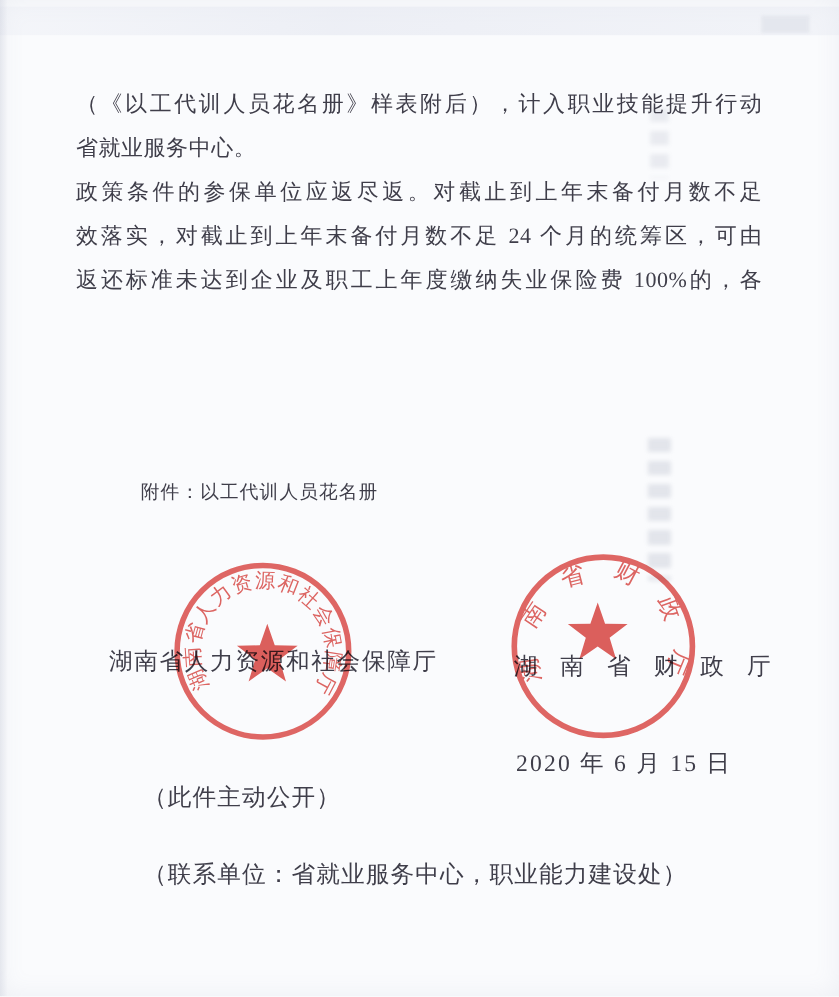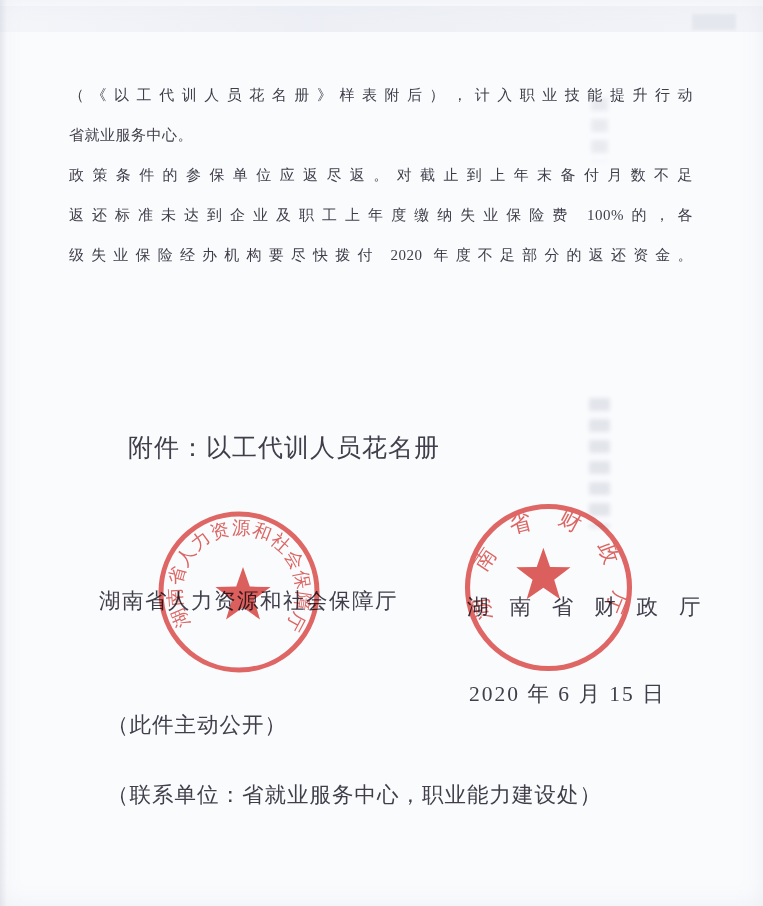--- a/index.html
+++ b/index.html
@@ -16,34 +16,34 @@
   .scan-band{position:absolute;left:0;right:0;pointer-events:none;}
   .band-top{top:6px;height:26px;background:linear-gradient(90deg,rgba(226,229,239,.25),rgba(226,229,239,.55) 40%,rgba(226,229,239,.35));}
   .smudge-tr{position:absolute;left:692px;top:14px;width:44px;height:16px;background:#e2e5ec;filter:blur(1.5px);opacity:.8;}
   .edge-l{position:absolute;left:0;top:0;bottom:0;width:7px;background:linear-gradient(90deg,rgba(160,166,188,.18),rgba(160,166,188,0));}
   .ghost-col{position:absolute;filter:blur(2px);pointer-events:none;
     background:repeating-linear-gradient(180deg,rgba(140,146,168,.38) 0 13px,rgba(140,146,168,0) 13px 21px);}
   .ghost-1{left:589px;top:398px;width:21px;height:130px;opacity:.55;}
   .ghost-2{left:591px;top:98px;width:17px;height:64px;opacity:.4;}
 
   
-  .body-text{position:absolute;left:69px;top:75px;width:624px;font-size:15px;line-height:40px;}
+  .body-text{position:absolute;left:69px;top:75px;width:624px;font-size:20px;line-height:40px;}
   .line{text-align:justify;text-align-last:justify;letter-spacing:.5px;}
   .line--short{text-align-last:left;}
   .line--indent{text-indent:43px;}
-  .attachment{position:absolute;left:128px;top:428px;font-size:25px;line-height:40px;letter-spacing:1px;text-align:right;}
+  .attachment{position:absolute;left:128px;top:428px;font-size:17px;line-height:40px;letter-spacing:1px;text-align:right;}
 
   
   .sig{position:absolute;font-size:21.5px;line-height:26px;white-space:nowrap;}
   .sig-left{left:99px;top:588px;letter-spacing:1.5px;}
   .sig-right{left:467px;top:595px;letter-spacing:4px;font-family:Liberation Mono, monospace;}
   .sig-date{left:469px;top:637px;letter-spacing:2px;margin-top:44px;}
 
   
-  .note{position:absolute;left:107px;font-size:21.5px;line-height:26px;letter-spacing:1px;white-space:nowrap;}
+  .note{position:absolute;left:130px;font-size:21.5px;line-height:26px;letter-spacing:1px;white-space:nowrap;}
   .note-1{top:712px;}
   .note-2{top:757px;margin-top:25px;}
 
   
   .seal{position:absolute;mix-blend-mode:multiply;opacity:.88;filter:blur(.4px);}
   .seal-left{left:139px;top:492px;width:200px;height:200px;}
   .seal-right{left:446px;top:485px;width:205px;height:205px;}
   .seal-ring{fill:none;stroke:#e0534f;stroke-width:5;}
   .seal-star{fill:#dc4a46;}
   .seal-text{fill:#dd514d;}
@@ -58,22 +58,22 @@
   <div class="scan-band band-top"></div>
   <div class="smudge-tr"></div>
   <div class="edge-l"></div>
   <div class="ghost-col ghost-1"></div>
   <div class="ghost-col ghost-2"></div>
 
   <div class="body-text">
     <div class="line">（《以工代训人员花名册》样表附后），计入职业技能提升行动</div>
     <div class="line line--short">省就业服务中心。</div>
     <div class="line">政策条件的参保单位应返尽返。对截止到上年末备付月数不足</div>
+    <div class="line">效落实，对截止到上年末备付月数不足 24 个月的统筹区，可由</div>
     <div class="line">返还标准未达到企业及职工上年度缴纳失业保险费 100%的，各</div>
-    <div class="line">级失业保险经办机构要尽快拨付 2020 年度不足部分的返还资金。</div>
   </div>
 
   <div class="attachment">附件：以工代训人员花名册</div>
 
   <div class="sig sig-left">湖南省人力资源和社会保障厅</div>
   <div class="sig sig-right">湖 南 省 财 政 厅</div>
   <div class="sig sig-date">2020 年 6 月 15 日</div>
 
   <div class="note note-1">（此件主动公开）</div>
   <div class="note note-2">（联系单位：省就业服务中心，职业能力建设处）</div>

